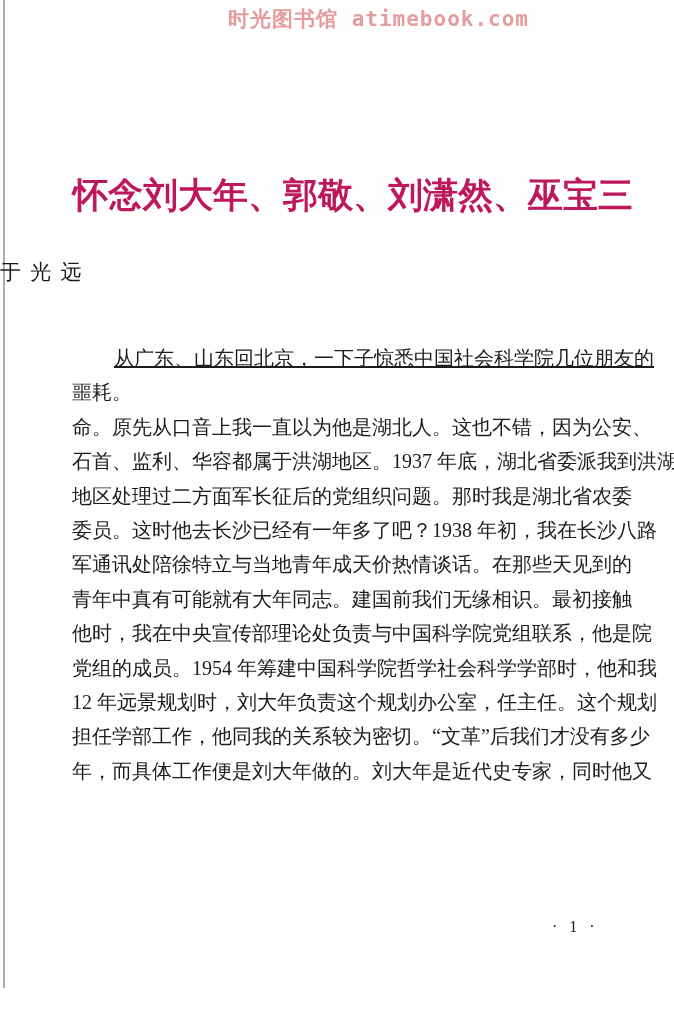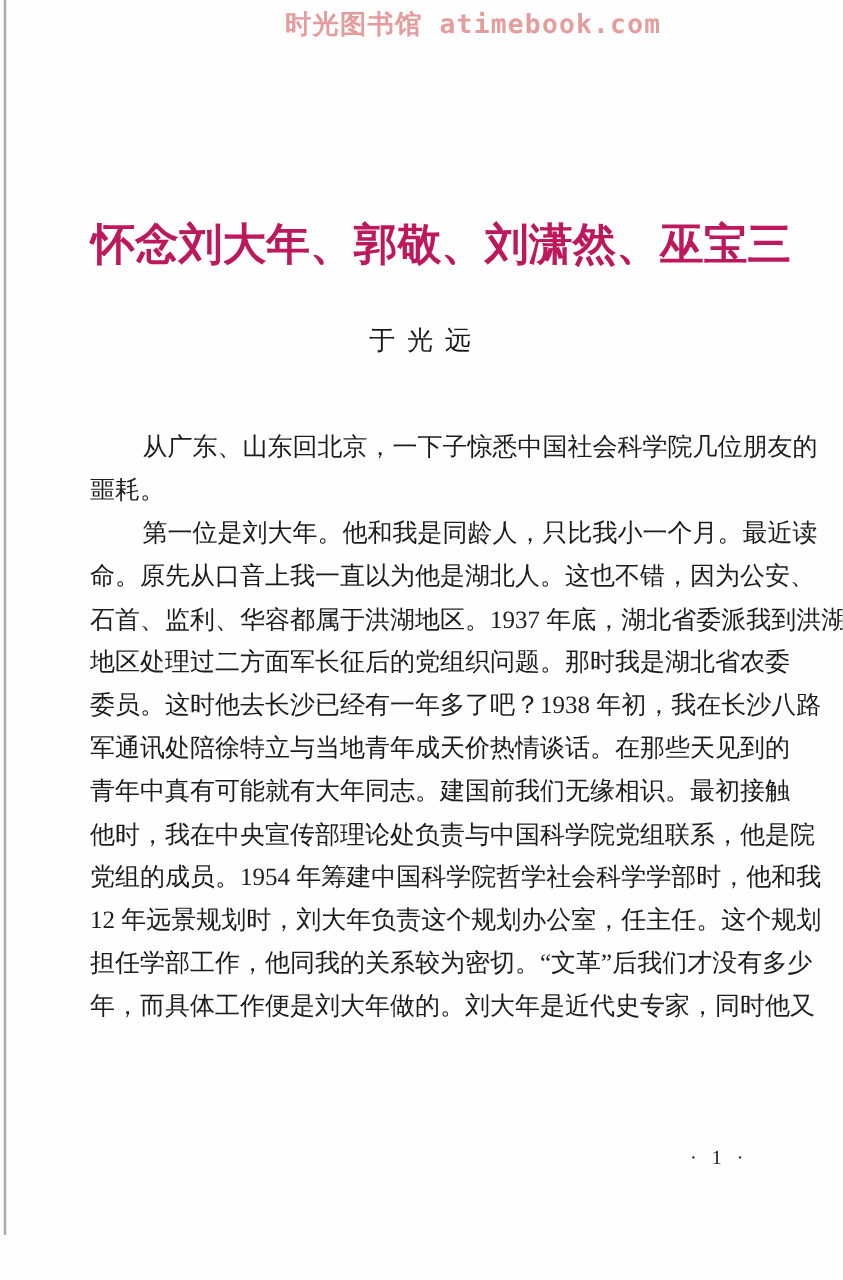--- a/index.html
+++ b/index.html
@@ -23,33 +23,33 @@
   }
   .title{
     position:absolute;left:73px;top:172px;width:548px;margin:0;
     font-size:35px;font-weight:700;color:#be185d;
     white-space:nowrap;letter-spacing:0px;
     text-align:justify;text-align-last:justify;
     font-family:"Liberation Serif","DejaVu Serif",serif;
   }
   .author{
     position:absolute;left:0;top:258px;width:674px;
-    text-align:center;font-size:21px;color:#1a1a1a;
+    font-size:21px;color:#1a1a1a;
     letter-spacing:2px;
   }
   .body-text{
     position:absolute;left:72px;top:341px;width:541px;
     color:#1c1c1c;
   }
   .line{
     height:34.4px;line-height:34.4px;font-size:20px;
     text-align:justify;text-align-last:justify;
     white-space:nowrap;
   }
-  .line.indent{text-indent:42px;}
+  .line.indent{text-indent:42px;text-decoration:underline;}
   .line.lastline{text-align-last:left;}
   .pageno{
     position:absolute;left:552px;top:918px;
     font-size:16px;color:#222;letter-spacing:4px;
     font-family:"Liberation Serif","DejaVu Serif",serif;
   }
 </style>
 </head>
 <body>
 
@@ -60,21 +60,20 @@
   <div class="watermark" style="color: rgb(228, 156, 156);">时光图书馆 atimebook.com</div>
 
   <h1 class="title">怀念刘大年、郭敬、刘潇然、巫宝三</h1>
 
   <div class="author">于 光 远</div>
 
   <div class="body-text">
     <div class="line indent">从广东、山东回北京，一下子惊悉中国社会科学院几位朋友的</div>
     <div class="line lastline">噩耗。</div>
 
-    <div class="line indent">第一位是刘大年。他和我是同龄人，只比我小一个月。最近读</div>
     <div class="line">命。原先从口音上我一直以为他是湖北人。这也不错，因为公安、</div>
     <div class="line">石首、监利、华容都属于洪湖地区。1937 年底，湖北省委派我到洪湖</div>
     <div class="line">地区处理过二方面军长征后的党组织问题。那时我是湖北省农委</div>
     <div class="line">委员。这时他去长沙已经有一年多了吧？1938 年初，我在长沙八路</div>
     <div class="line">军通讯处陪徐特立与当地青年成天价热情谈话。在那些天见到的</div>
     <div class="line">青年中真有可能就有大年同志。建国前我们无缘相识。最初接触</div>
     <div class="line">他时，我在中央宣传部理论处负责与中国科学院党组联系，他是院</div>
     <div class="line">党组的成员。1954 年筹建中国科学院哲学社会科学学部时，他和我</div>
     <div class="line">12 年远景规划时，刘大年负责这个规划办公室，任主任。这个规划</div>
     <div class="line">担任学部工作，他同我的关系较为密切。“文革”后我们才没有多少</div>

